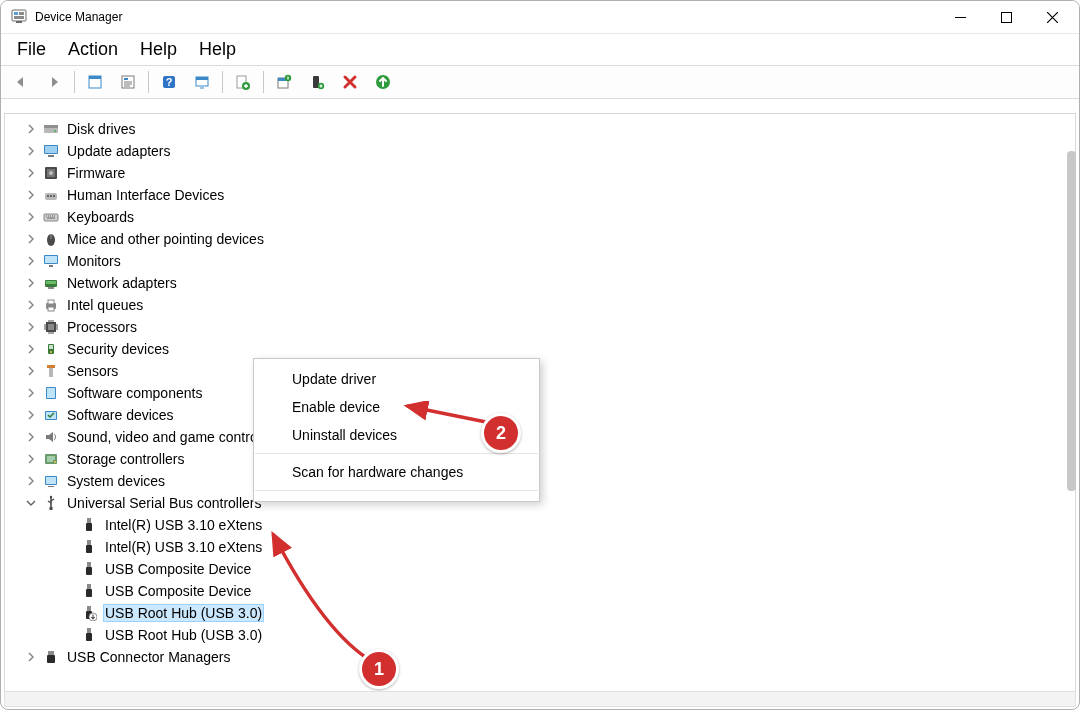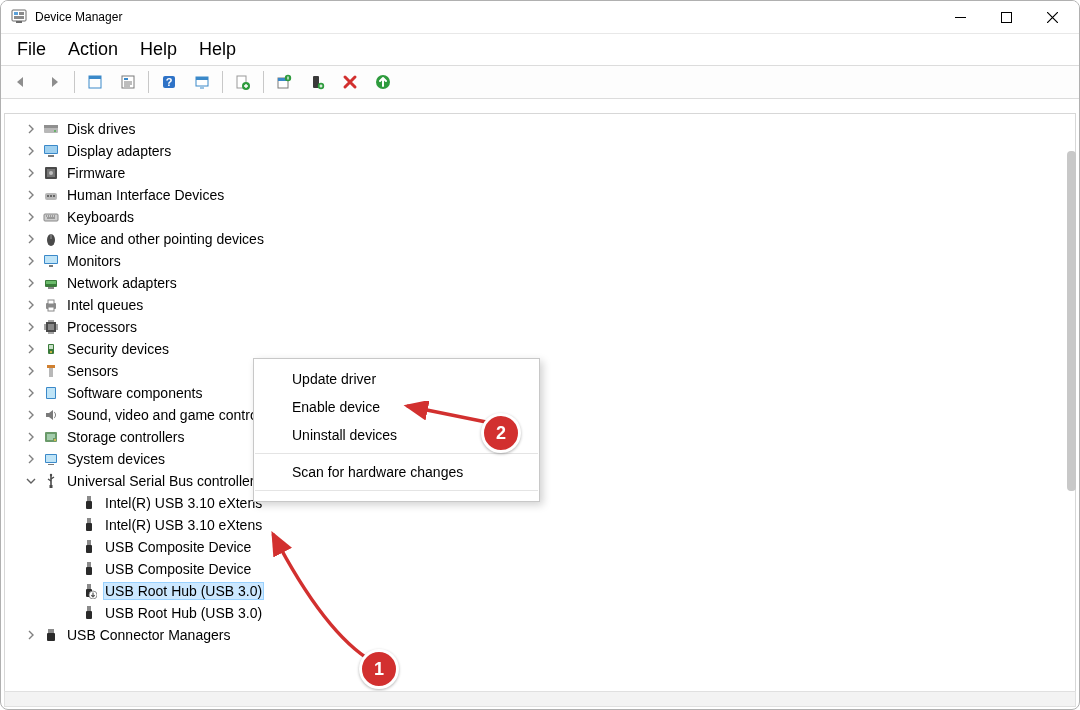--- a/index.html
+++ b/index.html
@@ -169,21 +169,21 @@
           <span class="exp">
             <svg width="10" height="10" viewBox="0 0 10 10">
               <path d="M3 1l4 4-4 4" stroke="#808080" fill="none" stroke-width="1.4"></path>
             </svg>
           </span>
           <span class="devicon"><svg viewBox="0 0 16 16" width="16" height="16">
               <rect x="1" y="2" width="14" height="9" rx="1" fill="#3b89c9"></rect>
               <rect x="2" y="3" width="12" height="7" fill="#9fd0ef"></rect>
               <rect x="5" y="12" width="6" height="2" fill="#7a7a7a"></rect>
             </svg></span>
-          <span class="lbl">Display adapters</span>
+          <span class="lbl">Update adapters</span>
         </div>
         <div class="row">
           <span class="exp">
             <svg width="10" height="10" viewBox="0 0 10 10">
               <path d="M3 1l4 4-4 4" stroke="#808080" fill="none" stroke-width="1.4"></path>
             </svg>
           </span>
           <span class="devicon"><svg viewBox="0 0 16 16" width="16" height="16">
               <rect x="2" y="2" width="12" height="12" rx="1" fill="#4a4a4a"></rect>
               <rect x="4" y="4" width="8" height="8" fill="#777"></rect>
@@ -310,20 +310,33 @@
           <span class="exp">
             <svg width="10" height="10" viewBox="0 0 10 10">
               <path d="M3 1l4 4-4 4" stroke="#808080" fill="none" stroke-width="1.4"></path>
             </svg>
           </span>
           <span class="devicon"><svg viewBox="0 0 16 16" width="16" height="16">
               <rect x="3" y="2" width="10" height="12" rx="1" fill="#3b89c9"></rect>
               <rect x="4" y="3" width="8" height="10" fill="#bfe4f7"></rect>
             </svg></span>
           <span class="lbl">Software components</span>
+        </div>
+        <div class="row">
+          <span class="exp">
+            <svg width="10" height="10" viewBox="0 0 10 10">
+              <path d="M3 1l4 4-4 4" stroke="#808080" fill="none" stroke-width="1.4"></path>
+            </svg>
+          </span>
+          <span class="devicon"><svg viewBox="0 0 16 16" width="16" height="16">
+              <rect x="2" y="4" width="12" height="9" rx="1" fill="#3b89c9"></rect>
+              <rect x="3" y="5" width="10" height="7" fill="#bfe4f7"></rect>
+              <path d="M5 8l2 2 4-4" stroke="#2e7d32" stroke-width="1.5" fill="none"></path>
+            </svg></span>
+          <span class="lbl">Software devices</span>
         </div>
         <div class="row">
           <span class="exp">
             <svg width="10" height="10" viewBox="0 0 10 10">
               <path d="M3 1l4 4-4 4" stroke="#808080" fill="none" stroke-width="1.4"></path>
             </svg>
           </span>
           <span class="devicon"><svg viewBox="0 0 16 16" width="16" height="16">
               <path d="M3 6v4h3l4 3V3L6 6z" fill="#7a7a7a"></path>
               <path d="M11 5c2 1 2 5 0 6" stroke="#7a7a7a" fill="none"></path>

